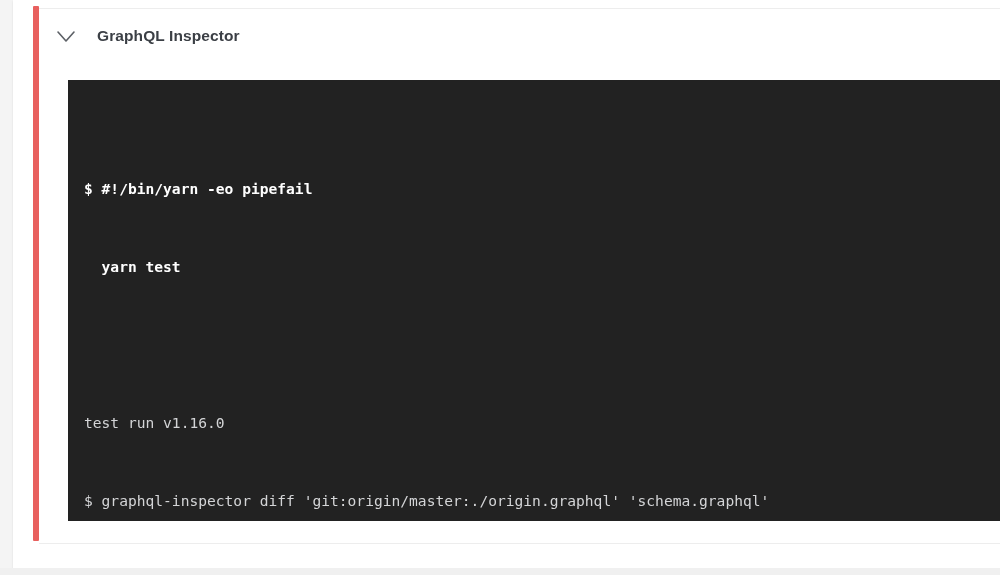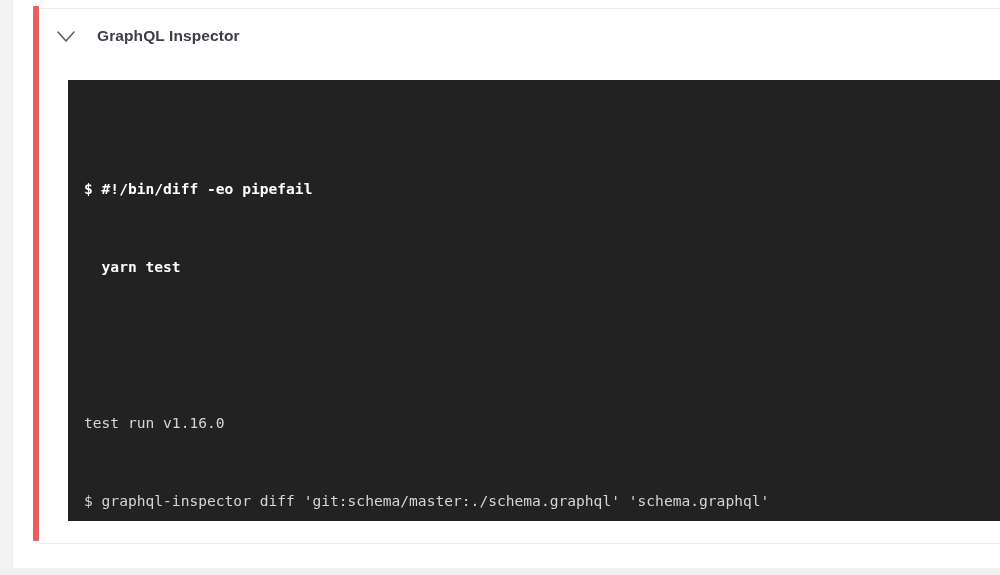--- a/index.html
+++ b/index.html
@@ -153,25 +153,25 @@
         <svg viewBox="0 0 26 26" width="26" height="26" fill="none" stroke="currentColor" stroke-width="1.6" stroke-linecap="round" stroke-linejoin="round">
           <path d="M5 9 L13 18 L21 9"></path>
         </svg>
       </span>
       <span class="job-title">GraphQL Inspector</span>
     </div>
 
     <div class="console">
       <div class="console-inner">
 
-        <div class="ln"><span class="cmd">$ #!/bin/diff -eo pipefail</span></div>
+        <div class="ln"><span class="cmd">$ #!/bin/yarn -eo pipefail</span></div>
         <div class="ln"><span class="cmd">  yarn test</span></div>
         <div class="ln blank"></div>
         <div class="ln"><span class="muted">test run v1.16.0</span></div>
-        <div class="ln"><span class="muted">$ graphql-inspector diff 'git:schema/master:./schema.graphql' 'schema.graphql'</span></div>
+        <div class="ln"><span class="muted">$ graphql-inspector diff 'git:origin/master:./origin.graphql' 'schema.graphql'</span></div>
         
         
         
 
         
         
 
         
 
         

